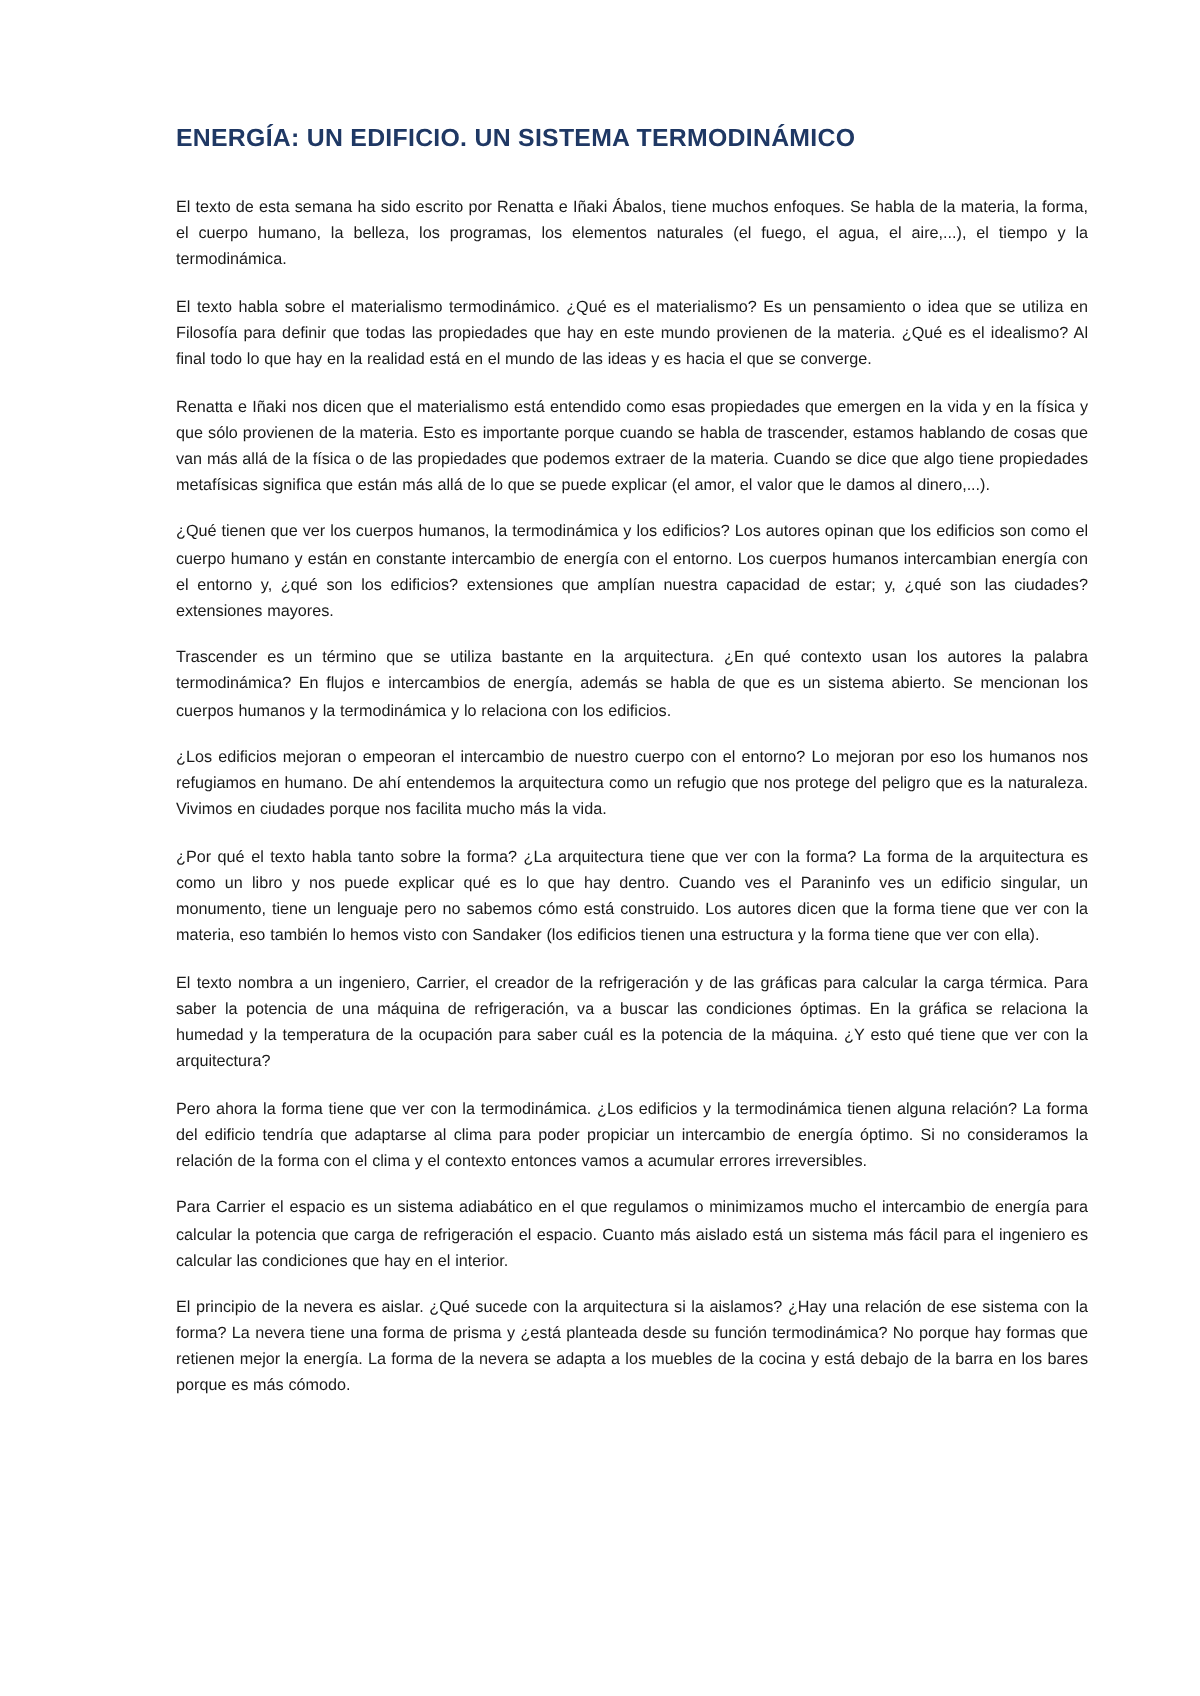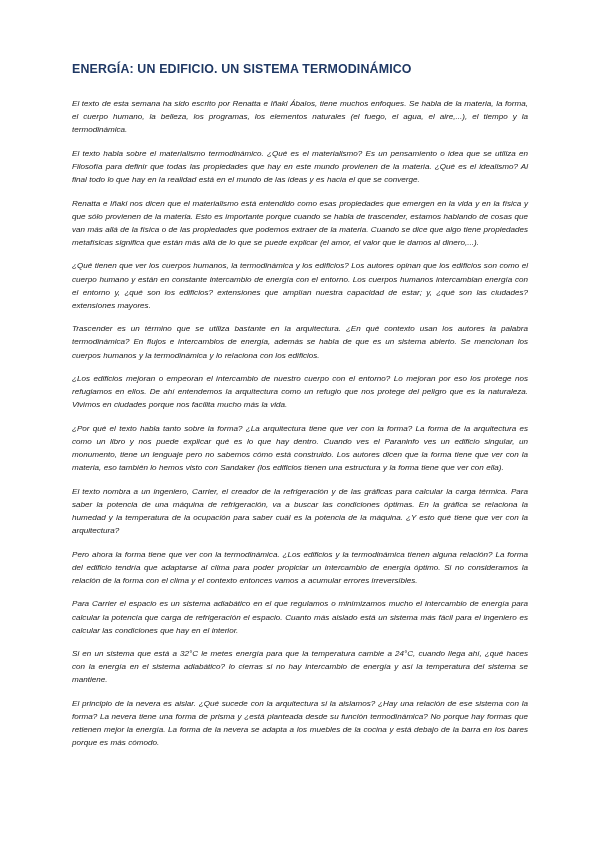--- a/index.html
+++ b/index.html
@@ -15,21 +15,21 @@
   .page {
     position: relative;
     width: 600px;
     height: 848px;
     background: #ffffff;
     box-sizing: border-box;
     overflow: hidden;
   }
   .doc-body {
     position: absolute;
-    left: 72px;
+    left: 88px;
     top: 62px;
     width: 456px;
   }
   .doc-title {
     font-family: "Liberation Sans", sans-serif;
     font-size: 12.4px;
     font-weight: bold;
     color: #1f3864;
     letter-spacing: 0.15px;
     line-height: 15px;
@@ -40,45 +40,43 @@
     font-size: 8.1px;
     line-height: 13.1px;
     color: #1a1a1a;
     text-align: justify;
     text-justify: inter-word;
   }
   .paragraphs p {
     margin: 0 0 10.5px 0;
     text-align: justify;
     word-spacing: 0.15px;
-    font-style: italic;
   }
   .paragraphs p:last-child {
     margin-bottom: 16px;
   }
 </style>
 </head>
 <body>
 
 <div class="page" style="background: rgb(255, 255, 255);">
 
   <div class="doc-body">
 
     <h1 class="doc-title" style="color: rgb(31, 56, 100);">ENERGÍA: UN EDIFICIO. UN SISTEMA TERMODINÁMICO</h1>
 
     <div class="paragraphs" style="color: rgb(26, 26, 26);">
       <p>El texto de esta semana ha sido escrito por Renatta e Iñaki Ábalos, tiene muchos enfoques. Se habla de la materia, la forma, el cuerpo humano, la belleza, los programas, los elementos naturales (el fuego, el agua, el aire,...), el tiempo y la termodinámica.</p>
       <p>El texto habla sobre el materialismo termodinámico. ¿Qué es el materialismo? Es un pensamiento o idea que se utiliza en Filosofía para definir que todas las propiedades que hay en este mundo provienen de la materia. ¿Qué es el idealismo? Al final todo lo que hay en la realidad está en el mundo de las ideas y es hacia el que se converge.</p>
       <p>Renatta e Iñaki nos dicen que el materialismo está entendido como esas propiedades que emergen en la vida y en la física y que sólo provienen de la materia. Esto es importante porque cuando se habla de trascender, estamos hablando de cosas que van más allá de la física o de las propiedades que podemos extraer de la materia. Cuando se dice que algo tiene propiedades metafísicas significa que están más allá de lo que se puede explicar (el amor, el valor que le damos al dinero,...).</p>
       <p>¿Qué tienen que ver los cuerpos humanos, la termodinámica y los edificios? Los autores opinan que los edificios son como el cuerpo humano y están en constante intercambio de energía con el entorno. Los cuerpos humanos intercambian energía con el entorno y, ¿qué son los edificios? extensiones que amplían nuestra capacidad de estar; y, ¿qué son las ciudades? extensiones mayores.</p>
       <p>Trascender es un término que se utiliza bastante en la arquitectura. ¿En qué contexto usan los autores la palabra termodinámica? En flujos e intercambios de energía, además se habla de que es un sistema abierto. Se mencionan los cuerpos humanos y la termodinámica y lo relaciona con los edificios.</p>
-      <p>¿Los edificios mejoran o empeoran el intercambio de nuestro cuerpo con el entorno? Lo mejoran por eso los protege nos refugiamos en ellos. De ahí entendemos la arquitectura como un refugio que nos protege del peligro que es la naturaleza. Vivimos en ciudades porque nos facilita mucho más la vida.</p>
+      <p>¿Los edificios mejoran o empeoran el intercambio de nuestro cuerpo con el entorno? Lo mejoran por eso los humanos nos refugiamos en humano. De ahí entendemos la arquitectura como un refugio que nos protege del peligro que es la naturaleza. Vivimos en ciudades porque nos facilita mucho más la vida.</p>
       <p>¿Por qué el texto habla tanto sobre la forma? ¿La arquitectura tiene que ver con la forma? La forma de la arquitectura es como un libro y nos puede explicar qué es lo que hay dentro. Cuando ves el Paraninfo ves un edificio singular, un monumento, tiene un lenguaje pero no sabemos cómo está construido. Los autores dicen que la forma tiene que ver con la materia, eso también lo hemos visto con Sandaker (los edificios tienen una estructura y la forma tiene que ver con ella).</p>
       <p>El texto nombra a un ingeniero, Carrier, el creador de la refrigeración y de las gráficas para calcular la carga térmica. Para saber la potencia de una máquina de refrigeración, va a buscar las condiciones óptimas. En la gráfica se relaciona la humedad y la temperatura de la ocupación para saber cuál es la potencia de la máquina. ¿Y esto qué tiene que ver con la arquitectura?</p>
       <p>Pero ahora la forma tiene que ver con la termodinámica. ¿Los edificios y la termodinámica tienen alguna relación? La forma del edificio tendría que adaptarse al clima para poder propiciar un intercambio de energía óptimo. Si no consideramos la relación de la forma con el clima y el contexto entonces vamos a acumular errores irreversibles.</p>
       <p>Para Carrier el espacio es un sistema adiabático en el que regulamos o minimizamos mucho el intercambio de energía para calcular la potencia que carga de refrigeración el espacio. Cuanto más aislado está un sistema más fácil para el ingeniero es calcular las condiciones que hay en el interior.</p>
-      <p>Si en un sistema que está a 32°C le metes energía para que la temperatura cambie a 24°C, cuando llega ahí, ¿qué haces con la energía en el sistema adiabático? lo cierras si no hay intercambio de energía y así la temperatura del sistema se mantiene.</p>
       <p>El principio de la nevera es aislar. ¿Qué sucede con la arquitectura si la aislamos? ¿Hay una relación de ese sistema con la forma? La nevera tiene una forma de prisma y ¿está planteada desde su función termodinámica? No porque hay formas que retienen mejor la energía. La forma de la nevera se adapta a los muebles de la cocina y está debajo de la barra en los bares porque es más cómodo.</p>
     </div>
 
   </div>
 
 </div>
 
 </body></html>

